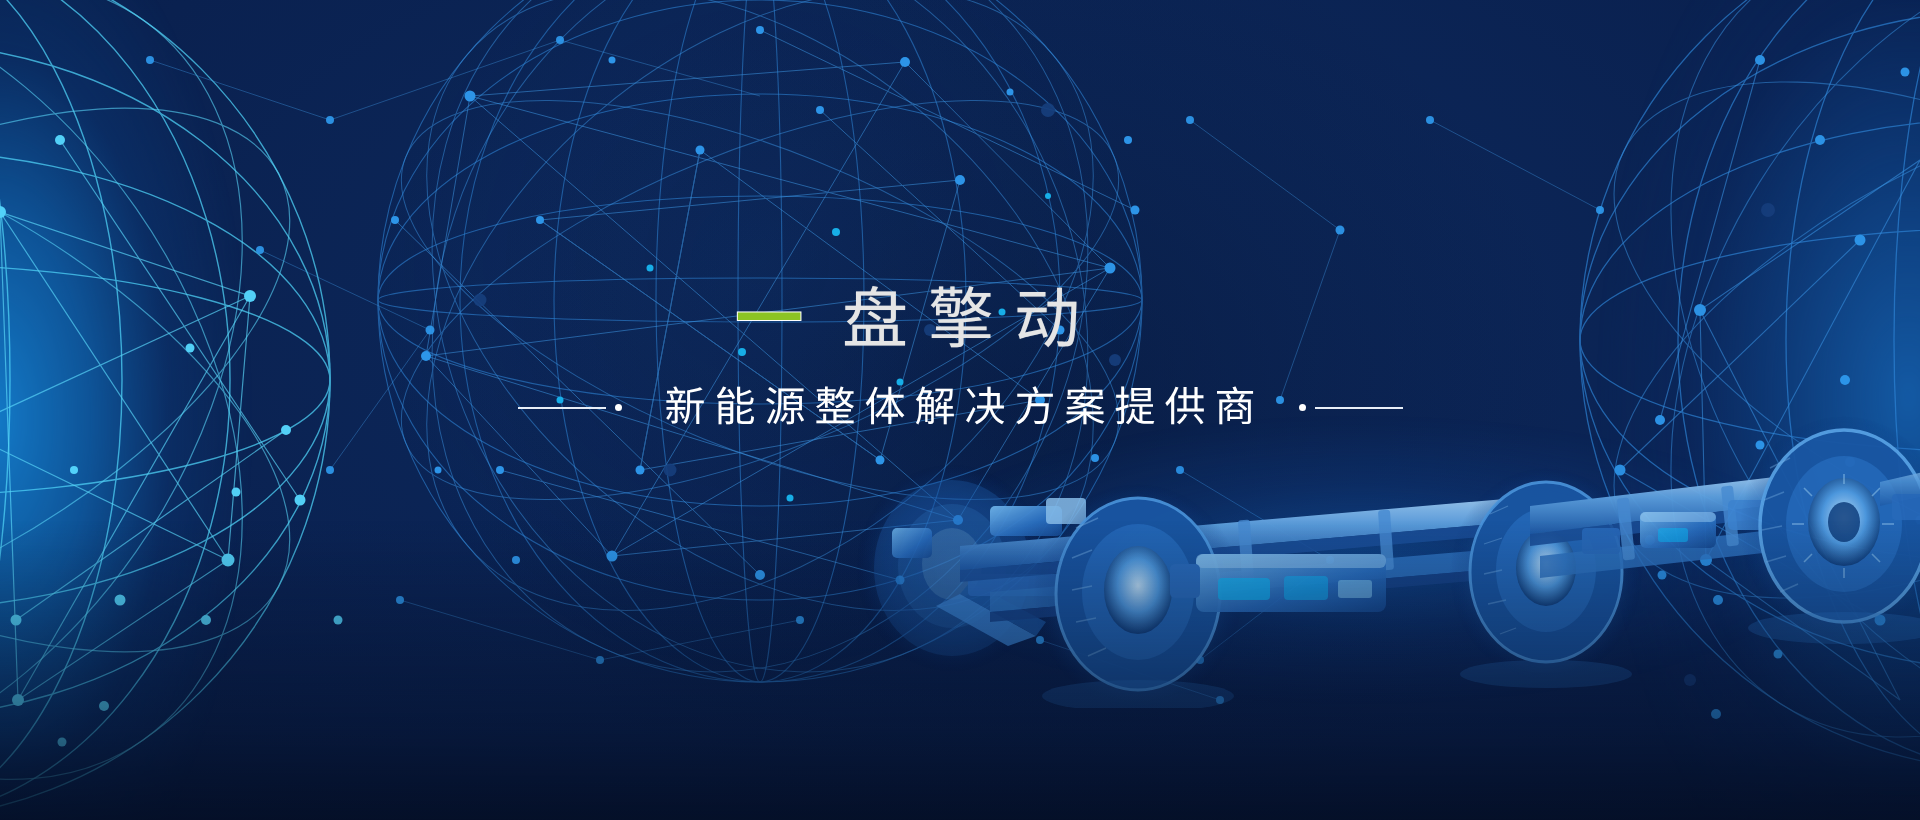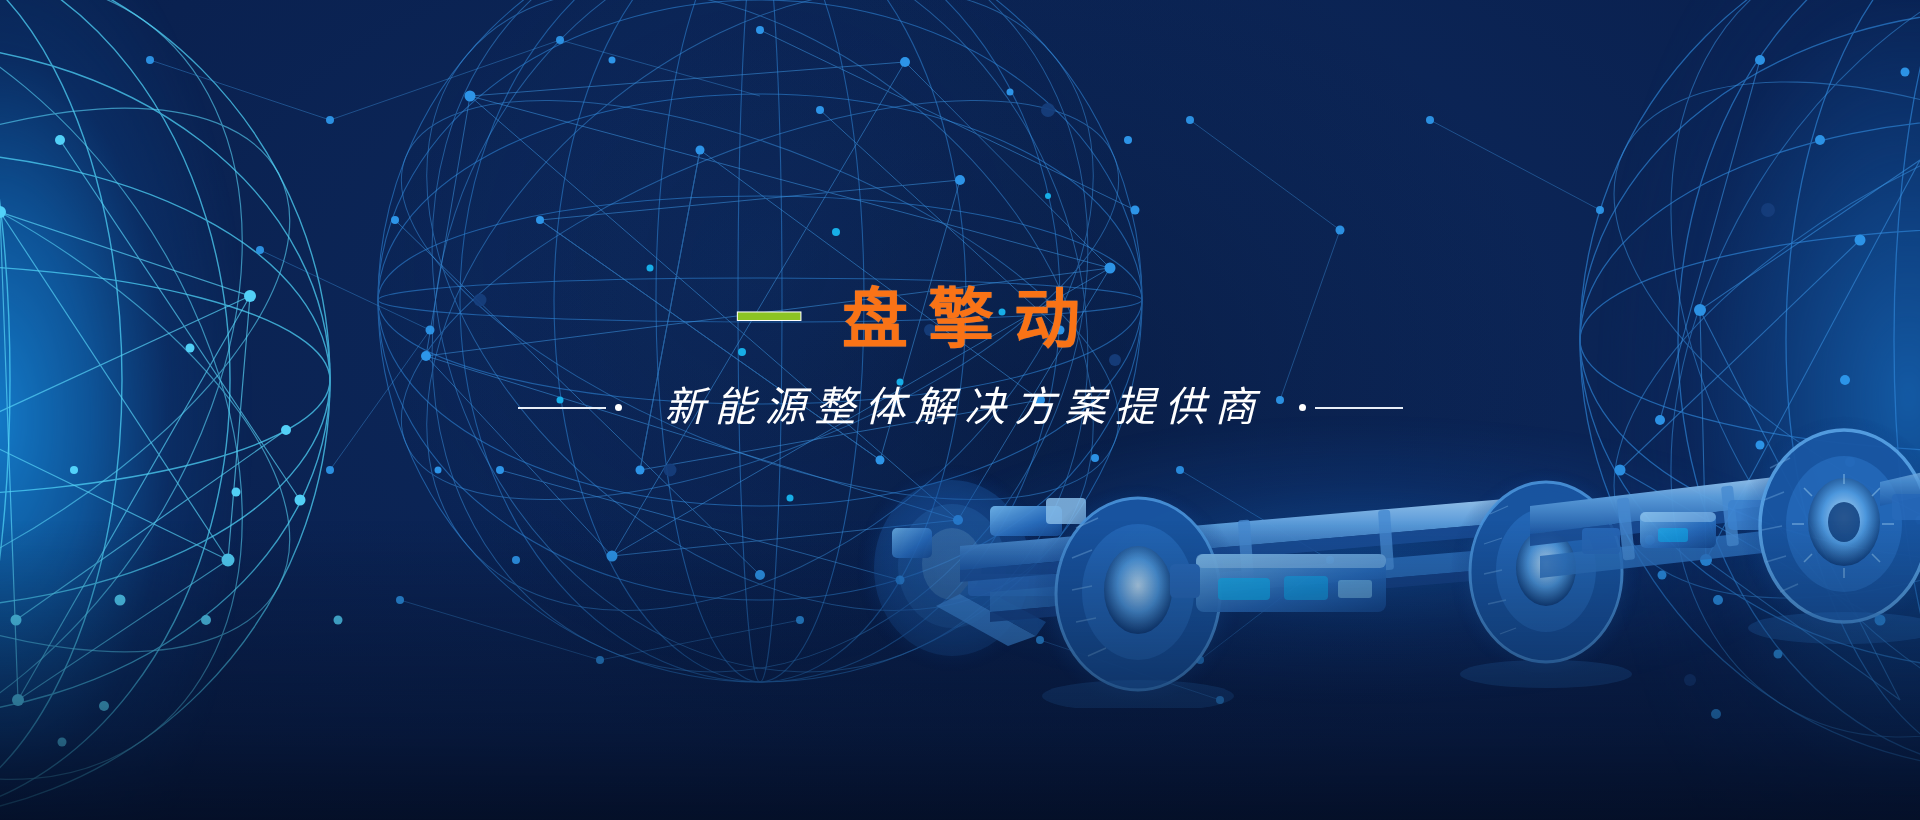--- a/index.html
+++ b/index.html
@@ -71,22 +71,22 @@
 
   .headline{
     display:flex;
     justify-content:center;
     align-items:center;
     line-height:1;
     white-space:nowrap;
   }
   .hl-seg{
     font-size:66px;
-    font-weight:bold;
-    color:#f97316;
+    font-weight:normal;
+    color:#e5e5e5;
     letter-spacing:20px;
     text-indent:20px;
     font-family:"Liberation Sans","DejaVu Sans",sans-serif;
     text-shadow:0 0 1px rgba(255,255,255,.35);
   }
   .hl-accent{
     font-size:66px;
     font-weight:bold;
     color:#8cc423;
     letter-spacing:20px;
@@ -96,21 +96,20 @@
     paint-order:stroke fill;
   }
   .hl-gap{display:inline-block;width:104px;}
 
   .subline{
     margin-top:30px;
     display:flex;
     justify-content:center;
     align-items:center;
     gap:4px;
-    font-style:italic;
   }
   .sub-rule{
     display:flex;
     align-items:center;
     gap:9px;
   }
   .sub-rule .bar{
     display:block;
     width:88px;height:2px;
     background:#e8eef7;

